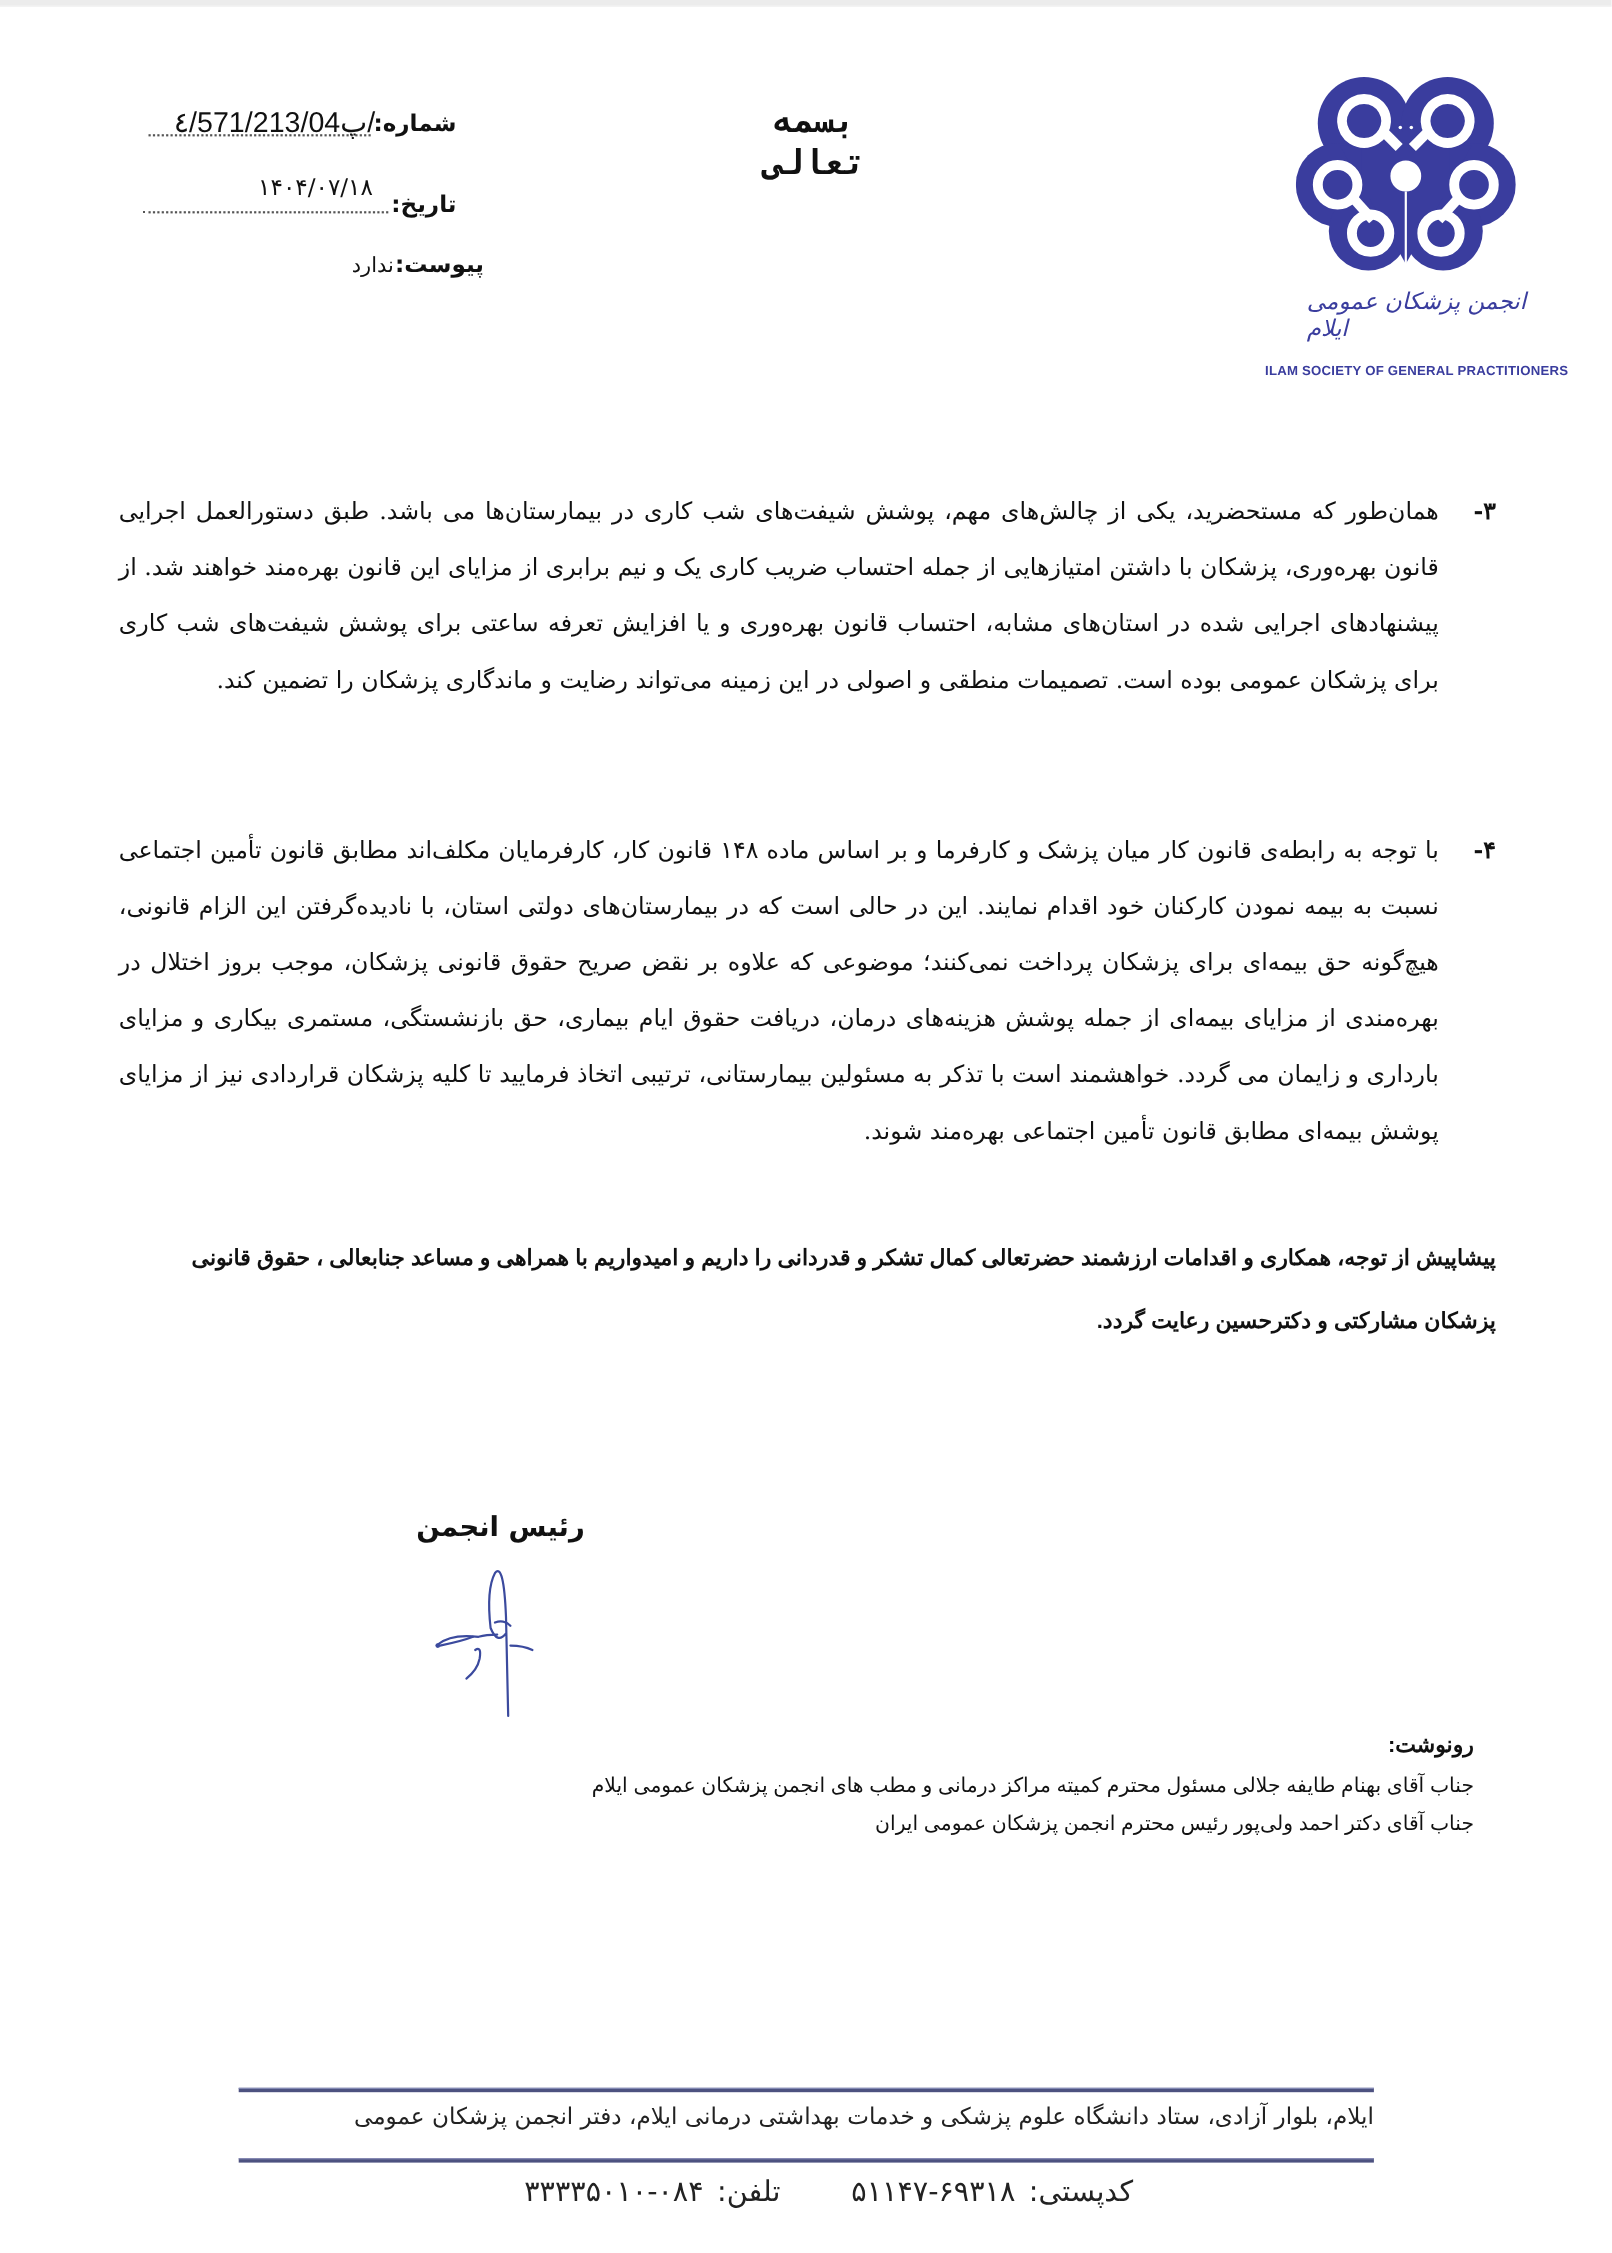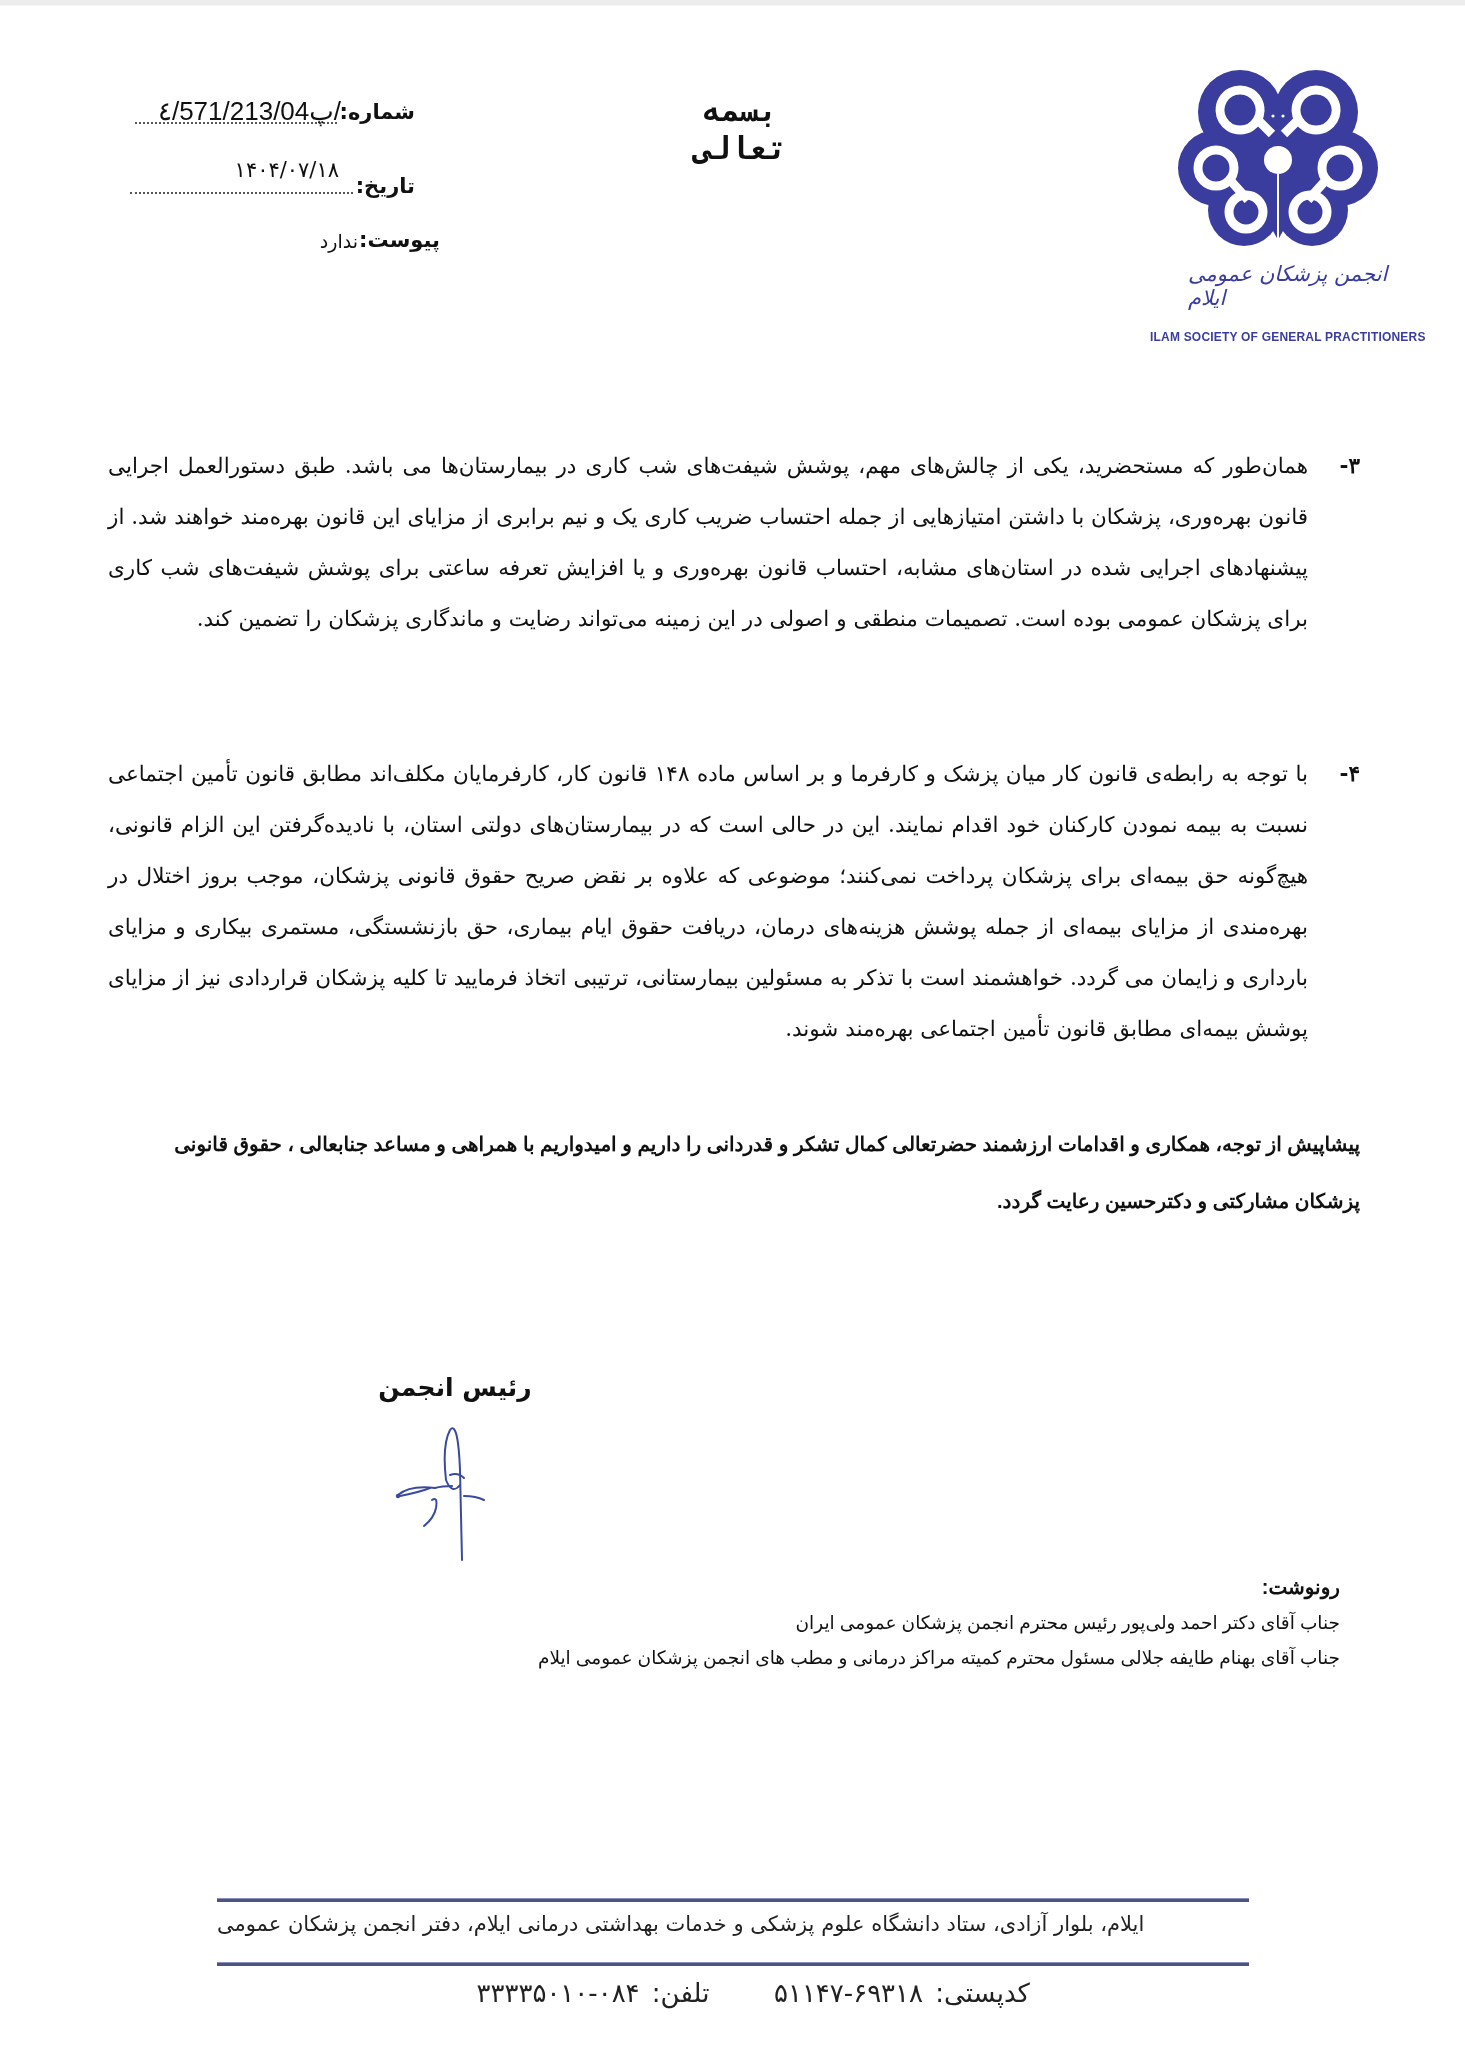--- a/index.html
+++ b/index.html
@@ -45,21 +45,21 @@
   .sig-svg { left: 380px; top: 1400px; width: 150px; height: 170px; }
 
   
   .cc { left: 440px; top: 1570px; width: 900px; font-family: "Liberation Sans", sans-serif; font-size: 18.5px; line-height: 35px; }
   .cc-title { font-weight: bold; font-size: 20px; }
 
   
   .footer-line { left: 217px; width: 1032px; height: 3px; background: #4d5280; border-top: 1px solid #8a8fb8; }
   .fl1 { top: 1898px; }
   .fl2 { top: 1962px; }
-  .footer-address { left: 217px; top: 1912px; width: 1032px; text-align: left; font-family: "DejaVu Sans", sans-serif; font-size: 21px; color: #222; }
+  .footer-address { left: 217px; top: 1912px; width: 1032px; text-align: right; font-family: "DejaVu Sans", sans-serif; font-size: 21px; color: #222; }
   .footer-contact { left: 380px; top: 1978px; width: 650px; text-align: right; font-family: "DejaVu Sans", sans-serif; font-size: 26px; color: #222; white-space: nowrap; }
   .footer-contact span { margin-left: 4px; }
   .gap { display: inline-block; width: 40px; }
 </style>
 </head>
 <body>
 
 <div class="topbar"></div>
 
 <div class="abs rtl bismillah">بسمه تعالی</div>
@@ -145,22 +145,22 @@
     <path d="M20 96 Q40 92 50 88"></path>
     <path d="M52 100 Q58 96 56 108 Q54 118 44 126"></path>
     <path d="M70 75 Q78 72 84 78"></path>
     <path d="M84 96 Q96 96 104 100"></path>
   </g>
   <circle cx="18" cy="96" r="2.2" fill="#3b4a9e"></circle>
 </svg>
 
 <div class="abs rtl cc">
   <div class="cc-title">رونوشت:</div>
+  <div>جناب آقای بهنام طایفه جلالی مسئول محترم کمیته مراکز درمانی و مطب های انجمن پزشکان عمومی ایلام</div>
   <div>جناب آقای دکتر احمد ولی‌پور رئیس محترم انجمن پزشکان عمومی ایران</div>
-  <div>جناب آقای بهنام طایفه جلالی مسئول محترم کمیته مراکز درمانی و مطب های انجمن پزشکان عمومی ایلام</div>
 </div>
 
 <div class="abs footer-line fl1"></div>
 <div class="abs rtl footer-address">ایلام،  بلوار آزادی، ستاد دانشگاه علوم پزشکی و خدمات بهداشتی درمانی ایلام، دفتر انجمن پزشکان عمومی</div>
 <div class="abs footer-line fl2"></div>
 <div class="abs rtl footer-contact">
   <span>کدپستی:</span>
   <span>۶۹۳۱۸-۵۱۱۴۷</span>
   <span class="gap"></span>
   <span>تلفن:</span>

